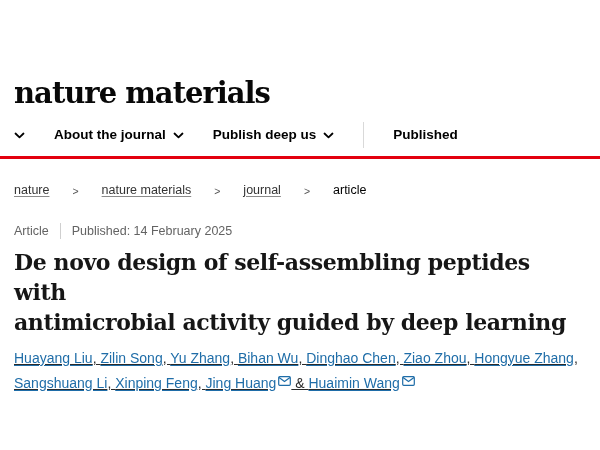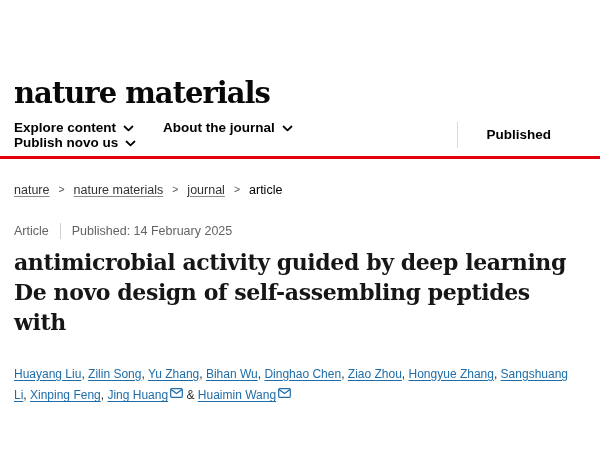--- a/index.html
+++ b/index.html
@@ -59,22 +59,22 @@
     margin-top: 9px;
     height: 3px;
     width: 600px;
     background: var(--accent-red, #e3000f);
   }
 
   
   .breadcrumb {
     margin-top: 24px;
     display: flex;
-    align-items: flex-start;
-    gap: 9px;
+    align-items: flex-end;
+    gap: 23px;
     font-size: 12.5px;
     color: #333;
   }
   .crumb-link {
     color: #333;
     text-decoration: underline;
     text-underline-offset: 2px;
     text-decoration-color: #8a8a8a;
     cursor: pointer;
     white-space: nowrap;
@@ -101,25 +101,26 @@
     font-size: 22px;
     line-height: 1.36;
     letter-spacing: -0.4px;
     color: #161616;
     max-width: 580px;
   }
   .title-line { display: block; }
 
   
   .authors {
-    margin-top: 26px;
-    font-size: 12px;
+    margin-top: 8px;
+    font-size: 14px;
     line-height: 1.8;
     color: #2a2a2a;
     max-width: 578px;
+    text-decoration: underline;
   }
   .author-link {
     color: var(--link-blue, #1f6da8);
     text-decoration: underline;
     text-underline-offset: 2px;
     cursor: pointer;
   }
   .email-icon-wrap {
     display: inline-block;
     transform: translateY(-3px);
@@ -132,31 +133,30 @@
 </style>
 </head>
 <body>
 
 <div class="pad">
   <div class="logo">nature materials</div>
 
   <nav class="nav">
 
     <span id="nav-items-slot"><a class="nav-item">
-          <span>Explore content</span>
           <svg width="11" height="7" viewBox="0 0 11 7">
             <polyline points="1.5,1.5 5.5,5.3 9.5,1.5" fill="none" stroke="currentColor" stroke-width="1.8" stroke-linecap="round" stroke-linejoin="round"></polyline>
           </svg>
         </a><a class="nav-item">
           <span>About the journal</span>
           <svg width="11" height="7" viewBox="0 0 11 7">
             <polyline points="1.5,1.5 5.5,5.3 9.5,1.5" fill="none" stroke="currentColor" stroke-width="1.8" stroke-linecap="round" stroke-linejoin="round"></polyline>
           </svg>
         </a><a class="nav-item">
-          <span>Publish novo us</span>
+          <span>Publish deep us</span>
           <svg width="11" height="7" viewBox="0 0 11 7">
             <polyline points="1.5,1.5 5.5,5.3 9.5,1.5" fill="none" stroke="currentColor" stroke-width="1.8" stroke-linecap="round" stroke-linejoin="round"></polyline>
           </svg>
         </a></span>
     <span class="nav-divider"></span>
     <a class="nav-item">
       <span>Published</span>
     </a>
   </nav>
 </div>
@@ -174,22 +174,22 @@
       <span class="crumb-current">article</span>
     </div>
 
   <div class="meta">
     <span>Article</span>
     <span class="meta-divider"></span>
     <span>Published: 14 February 2025</span>
   </div>
 
   <h1 class="title">
+    <span class="title-line">De novo design of self-assembling peptides with</span>
     <span class="title-line">antimicrobial activity guided by deep learning</span>
-    <span class="title-line">De novo design of self-assembling peptides with</span>
   </h1>
 
   <div class="authors" id="authors-slot"><a class="author-link">Huayang Liu</a>, <a class="author-link">Zilin Song</a>, <a class="author-link">Yu Zhang</a>, <a class="author-link">Bihan Wu</a>, <a class="author-link">Dinghao Chen</a>, <a class="author-link">Ziao Zhou</a>, <a class="author-link">Hongyue Zhang</a>, <a class="author-link">Sangshuang Li</a>, <a class="author-link">Xinping Feng</a>, <a class="author-link">Jing Huang</a><span class="email-icon-wrap"><svg width="13" height="10" viewBox="0 0 13 10">
           <rect x="0.7" y="0.7" width="11.6" height="8.6" rx="1" fill="none" stroke="currentColor" stroke-width="1.2"></rect>
           <polyline points="1,1.4 6.5,5.6 12,1.4" fill="none" stroke="currentColor" stroke-width="1.2"></polyline>
         </svg></span><span class="amp"> &amp; </span><a class="author-link">Huaimin Wang</a><span class="email-icon-wrap"><svg width="13" height="10" viewBox="0 0 13 10">
           <rect x="0.7" y="0.7" width="11.6" height="8.6" rx="1" fill="none" stroke="currentColor" stroke-width="1.2"></rect>
           <polyline points="1,1.4 6.5,5.6 12,1.4" fill="none" stroke="currentColor" stroke-width="1.2"></polyline>
         </svg></span></div>
 </div>

